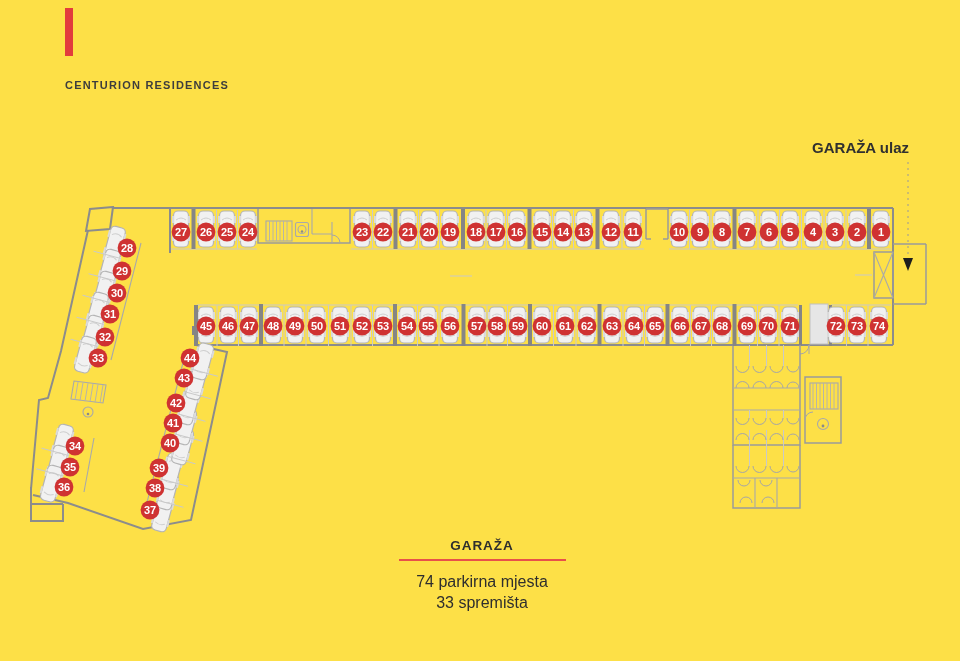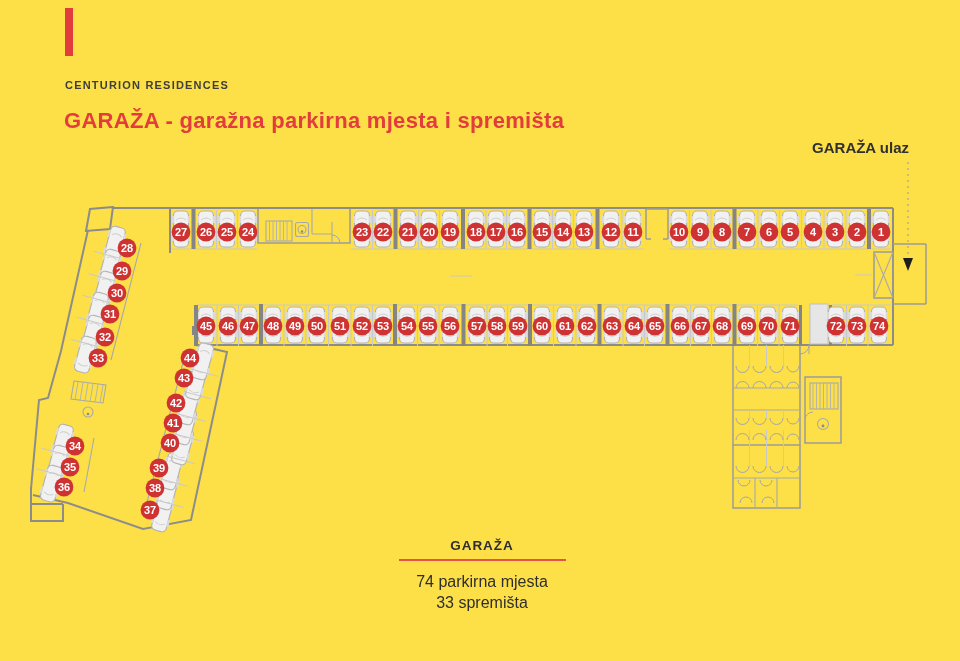--- a/index.html
+++ b/index.html
@@ -29,21 +29,20 @@
   .pillar{fill:#858585;}
   .hatch{stroke:#b0b0b0;stroke-width:.9;fill:none;}
 </style>
 </head>
 <body>
 
 <div id="page">
 
   <div id="brand-mark" style="background: rgb(226, 60, 60);"></div>
   <div id="brand">CENTURION RESIDENCES</div>
-  <div id="title" style="color: rgb(226, 60, 60);">GARAŽA - garažna parkirna mjesta i spremišta</div>
   <div id="entrance">GARAŽA ulaz</div>
 
   <div id="plan-wrap">
     <svg id="plan" width="960" height="661" viewBox="0 0 960 661">
 
       <g>
         <path class="w2" d="M113,208 H893 M893,208 V345 M196,345 H893 M170,208 V253 M196,306 V345"></path>
         <path class="wl" d="M171,249 H257 M351,249 H644 M669,249 H891"></path>
         <path class="wl" d="M197,305 H798 M831,305 H891"></path>
         <path class="wl" d="M450,276 H472 M855,275 H872"></path>

